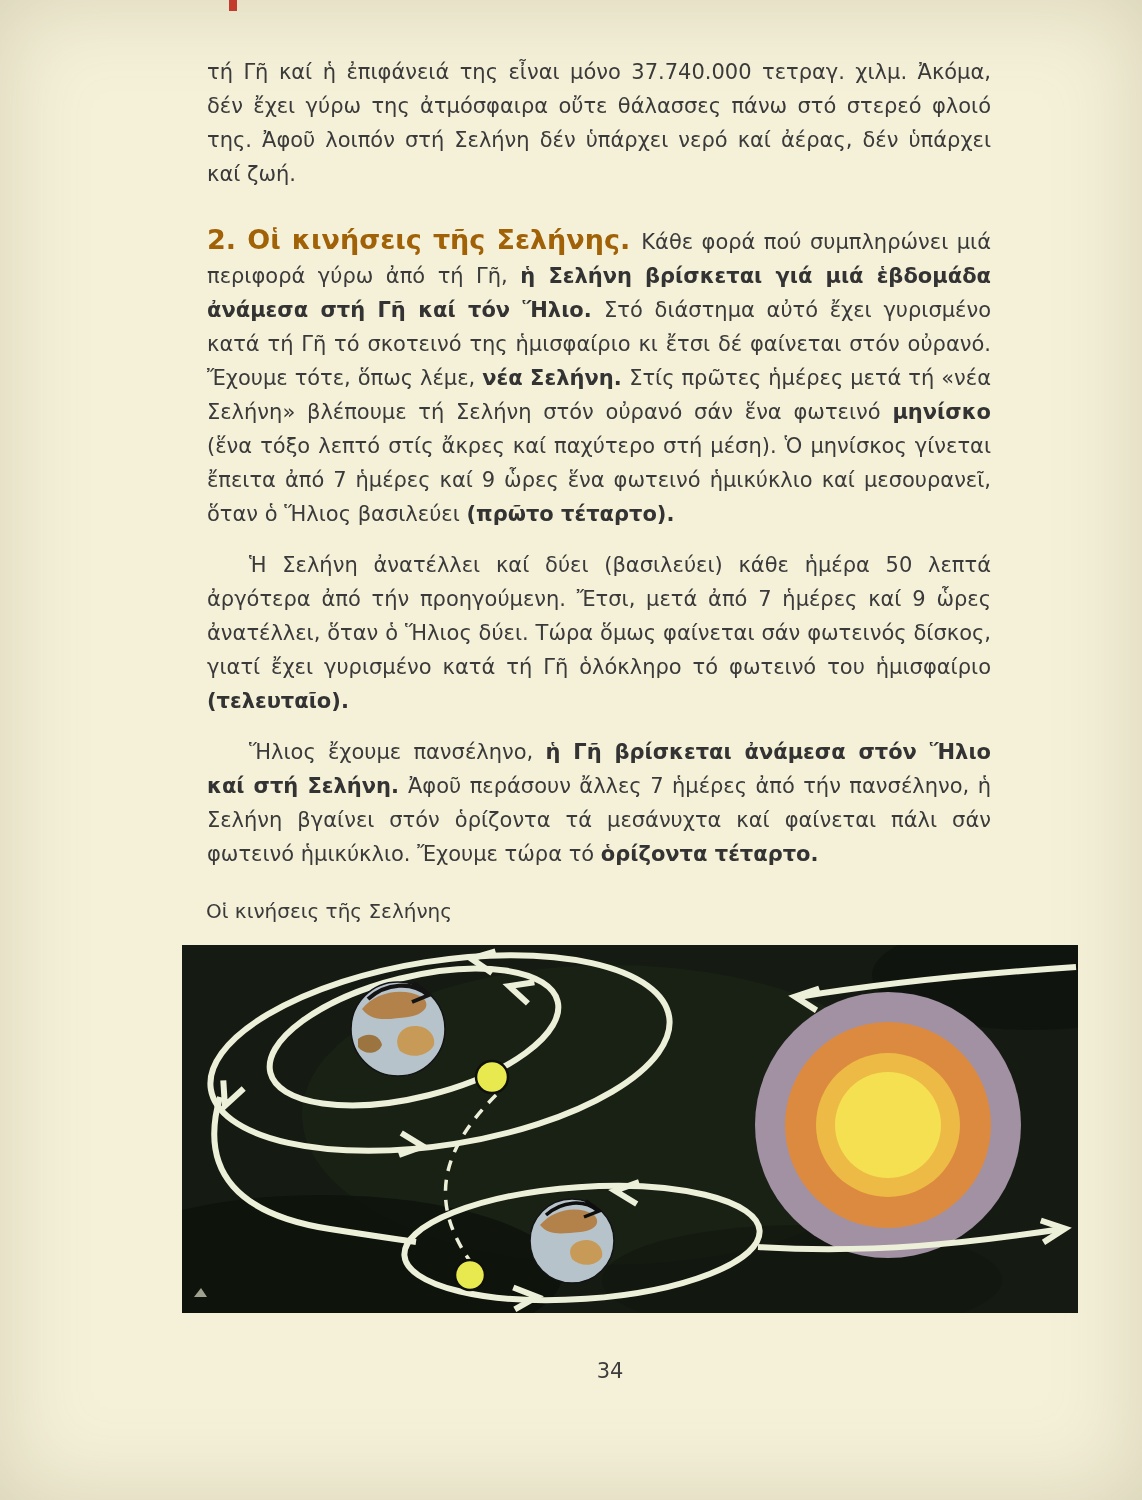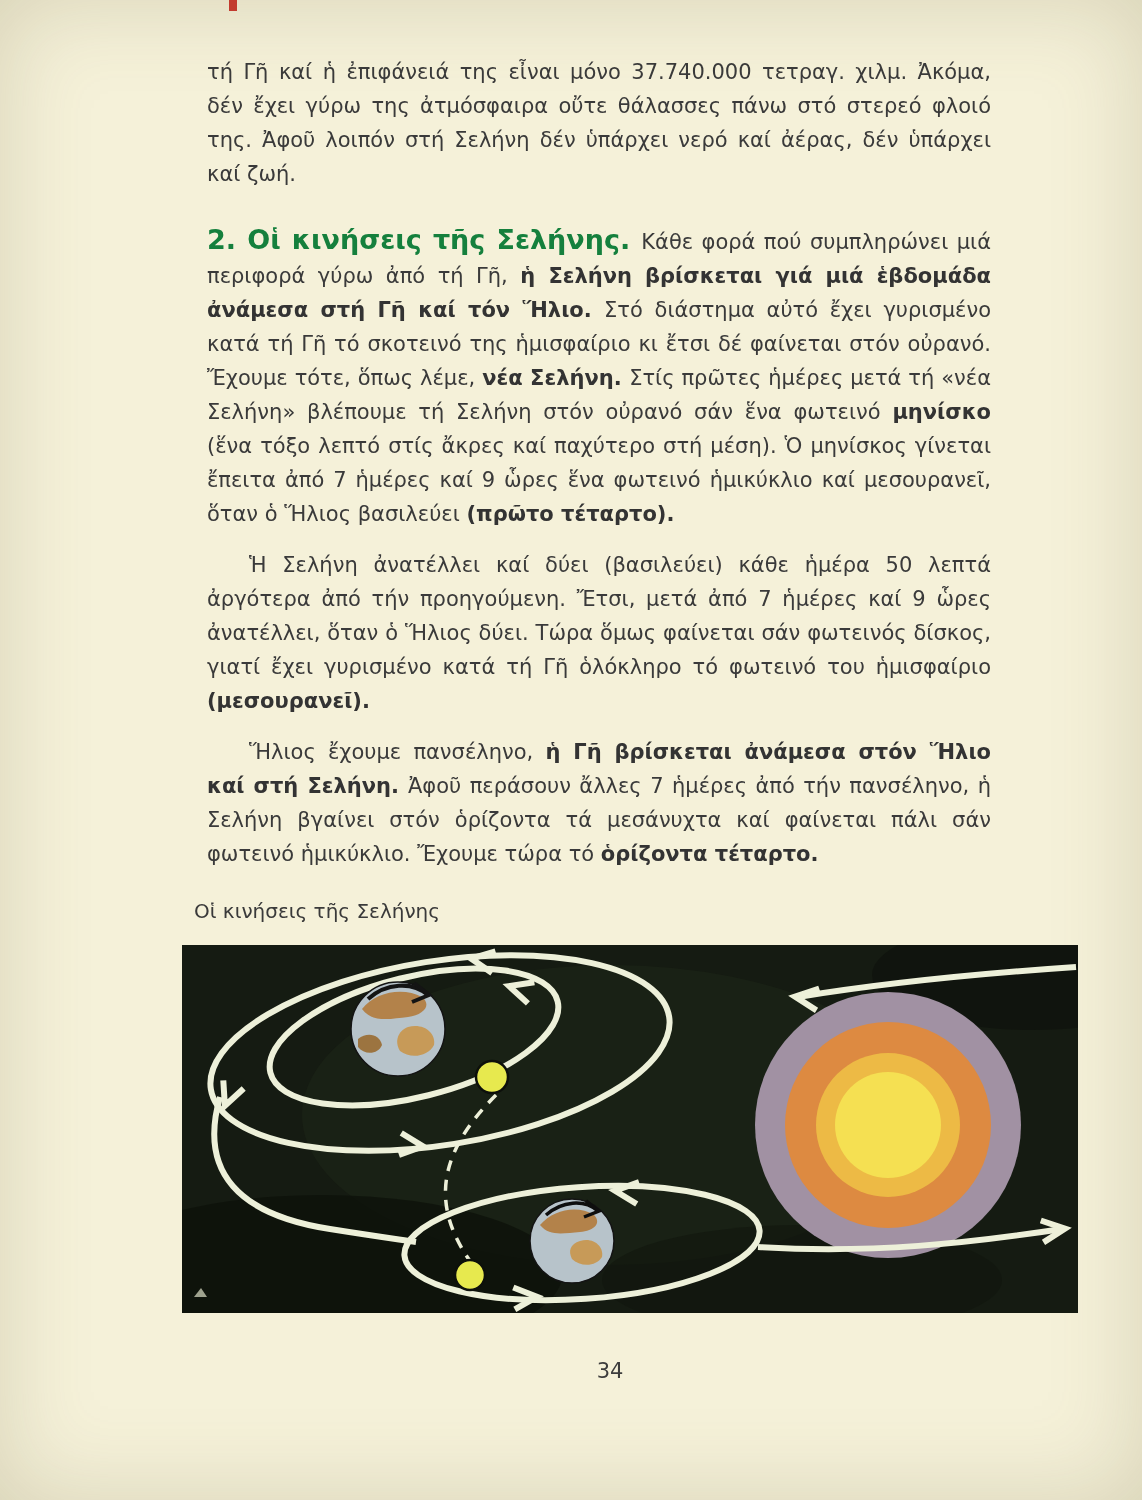--- a/index.html
+++ b/index.html
@@ -26,24 +26,24 @@
     width: 818px;
     color: #3a3a3a;
     font-size: 21px;
     line-height: 34px;
     text-align: justify;
   }
   .para { margin: 17px; }
   .indent { text-indent: 42px; }
   .section { margin-top: 32px; }
   .seg { white-space: pre-wrap; }
-  .seg-heading { font-weight: 700; font-size: 27px; line-height: 34px; color: #15803d; }
+  .seg-heading { font-weight: 700; font-size: 27px; line-height: 34px; color: #a16207; }
   .seg-bold { font-weight: 700; color: #333333; }
   .caption {
-    margin: 26px 0 0 4px;
+    margin: 26px 0 0 16px;
     font-size: 20px;
     line-height: 28px;
     text-align: left;
   }
   .figure {
     margin: 20px 0 0 -8px;
     width: 896px; height: 368px;
   }
   .figure svg { display: block; width: 896px; height: 368px; }
   .page-number {
@@ -59,21 +59,21 @@
 </head>
 <body>
 
 <div class="page">
 
   <div class="scan-mark" style="background: rgb(194, 59, 46);"></div>
 
   <div class="content">
     <p class="para"><span class="seg">τή Γῆ καί ἡ ἐπιφάνειά της εἶναι μόνο 37.740.000 τετραγ. χιλμ. Ἀκόμα, δέν ἔχει γύρω της ἀτμόσφαιρα οὔτε θάλασσες πάνω στό στερεό φλοιό της. Ἀφοῦ λοιπόν στή Σελήνη δέν ὑπάρχει νερό καί ἀέρας, δέν ὑπάρχει καί ζωή.</span></p>
     <p class="para section"><span class="seg seg-heading">2. Οἱ κινήσεις τῆς Σελήνης. </span><span class="seg">Κάθε φορά πού συμπληρώνει μιά περιφορά γύρω ἀπό τή Γῆ, </span><span class="seg seg-bold">ἡ Σελήνη βρίσκεται γιά μιά ἑβδομάδα ἀνάμεσα στή Γῆ καί τόν Ἥλιο. </span><span class="seg">Στό διάστημα αὐτό ἔχει γυρισμένο κατά τή Γῆ τό σκοτεινό της ἡμισφαίριο κι ἔτσι δέ φαίνεται στόν οὐρανό. Ἔχουμε τότε, ὅπως λέμε, </span><span class="seg seg-bold">νέα Σελήνη. </span><span class="seg">Στίς πρῶτες ἡμέρες μετά τή «νέα Σελήνη» βλέπουμε τή Σελήνη στόν οὐρανό σάν ἕνα φωτεινό </span><span class="seg seg-bold">μηνίσκο</span><span class="seg"> (ἕνα τόξο λεπτό στίς ἄκρες καί παχύτερο στή μέση). Ὁ μηνίσκος γίνεται ἔπειτα ἀπό 7 ἡμέρες καί 9 ὧρες ἕνα φωτεινό ἡμικύκλιο καί μεσουρανεῖ, ὅταν ὁ Ἥλιος βασιλεύει </span><span class="seg seg-bold">(πρῶτο τέταρτο).</span></p>
-    <p class="para indent"><span class="seg">Ἡ Σελήνη ἀνατέλλει καί δύει (βασιλεύει) κάθε ἡμέρα 50 λεπτά ἀργότερα ἀπό τήν προηγούμενη. Ἔτσι, μετά ἀπό 7 ἡμέρες καί 9 ὧρες ἀνατέλλει, ὅταν ὁ Ἥλιος δύει. Τώρα ὅμως φαίνεται σάν φωτεινός δίσκος, γιατί ἔχει γυρισμένο κατά τή Γῆ ὁλόκληρο τό φωτεινό του ἡμισφαίριο </span><span class="seg seg-bold">(μεσουρανεῖ).</span></p>
+    <p class="para indent"><span class="seg">Ἡ Σελήνη ἀνατέλλει καί δύει (βασιλεύει) κάθε ἡμέρα 50 λεπτά ἀργότερα ἀπό τήν προηγούμενη. Ἔτσι, μετά ἀπό 7 ἡμέρες καί 9 ὧρες ἀνατέλλει, ὅταν ὁ Ἥλιος δύει. Τώρα ὅμως φαίνεται σάν φωτεινός δίσκος, γιατί ἔχει γυρισμένο κατά τή Γῆ ὁλόκληρο τό φωτεινό του ἡμισφαίριο </span><span class="seg seg-bold">(τελευταῖο).</span></p>
     <p class="para indent"><span class="seg">Ἥλιος ἔχουμε πανσέληνο, </span><span class="seg seg-bold">ἡ Γῆ βρίσκεται ἀνάμεσα στόν Ἥλιο καί στή Σελήνη. </span><span class="seg">Ἀφοῦ περάσουν ἄλλες 7 ἡμέρες ἀπό τήν πανσέληνο, ἡ Σελήνη βγαίνει στόν ὁρίζοντα τά μεσάνυχτα καί φαίνεται πάλι σάν φωτεινό ἡμικύκλιο. Ἔχουμε τώρα τό </span><span class="seg seg-bold">ὁρίζοντα τέταρτο.</span></p>
 
     <p class="caption">Οἱ κινήσεις τῆς Σελήνης</p>
 
     <div class="figure">
       <svg viewBox="0 0 896 368" xmlns="http://www.w3.org/2000/svg">
         <rect x="0" y="0" width="896" height="368" fill="#151b12"></rect>
 
         <g>
           <ellipse cx="430" cy="170" rx="310" ry="150" fill="#1e2618" opacity="0.55"></ellipse>

